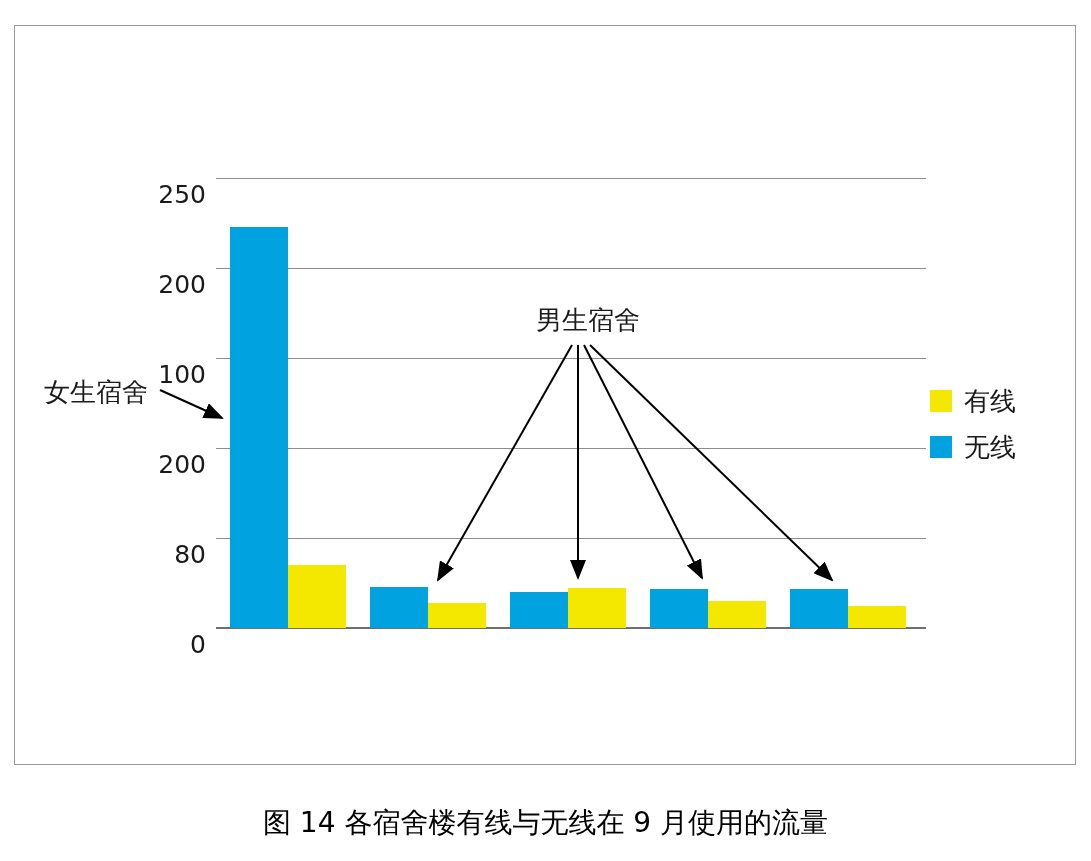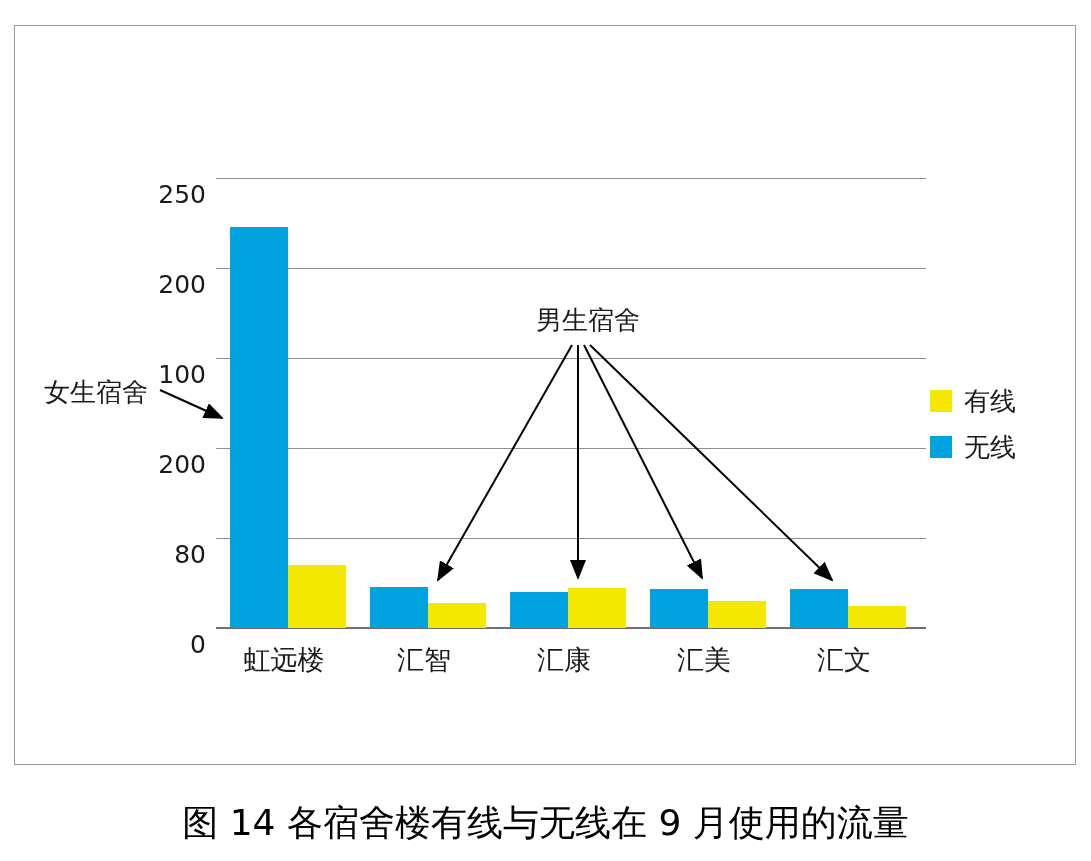--- a/index.html
+++ b/index.html
@@ -142,21 +142,21 @@
     width: 1091px;
     height: 861px;
     pointer-events: none;
   }
   .caption {
     position: absolute;
     left: 0;
     top: 805px;
     width: 1091px;
     text-align: center;
-    font-size: 36px;
+    font-size: 28px;
     line-height: 36px;
     color: #000000;
   }
 </style>
 </head>
 <body>
 
 <div id="figure">
 
   <div class="frame"></div>
@@ -200,27 +200,20 @@
       <div class="bar wireless" style="left:8px; width:58px; height:39px;"></div>
       <div class="bar wired" style="left:66px; width:58px; height:27px;"></div>
     </div>
 
     <div class="group" style="left:566px; width:124px;">
       <div class="bar wireless" style="left:8px; width:58px; height:39px;"></div>
       <div class="bar wired" style="left:66px; width:58px; height:22px;"></div>
     </div>
   </div>
 
-  <div class="xlabels">
-    <div class="xlabel" style="left:6px; width:124px;">虹远楼</div>
-    <div class="xlabel" style="left:146px; width:124px;">汇智</div>
-    <div class="xlabel" style="left:286px; width:124px;">汇康</div>
-    <div class="xlabel" style="left:426px; width:124px;">汇美</div>
-    <div class="xlabel" style="left:566px; width:124px;">汇文</div>
-  </div>
 
   <div class="legend">
     <div class="legend-row">
       <span class="legend-swatch" style="background:#f5e800;"></span>
       <span class="legend-label">有线</span>
     </div>
     <div class="legend-row">
       <span class="legend-swatch" style="background:#00a3e0;"></span>
       <span class="legend-label">无线</span>
     </div>

